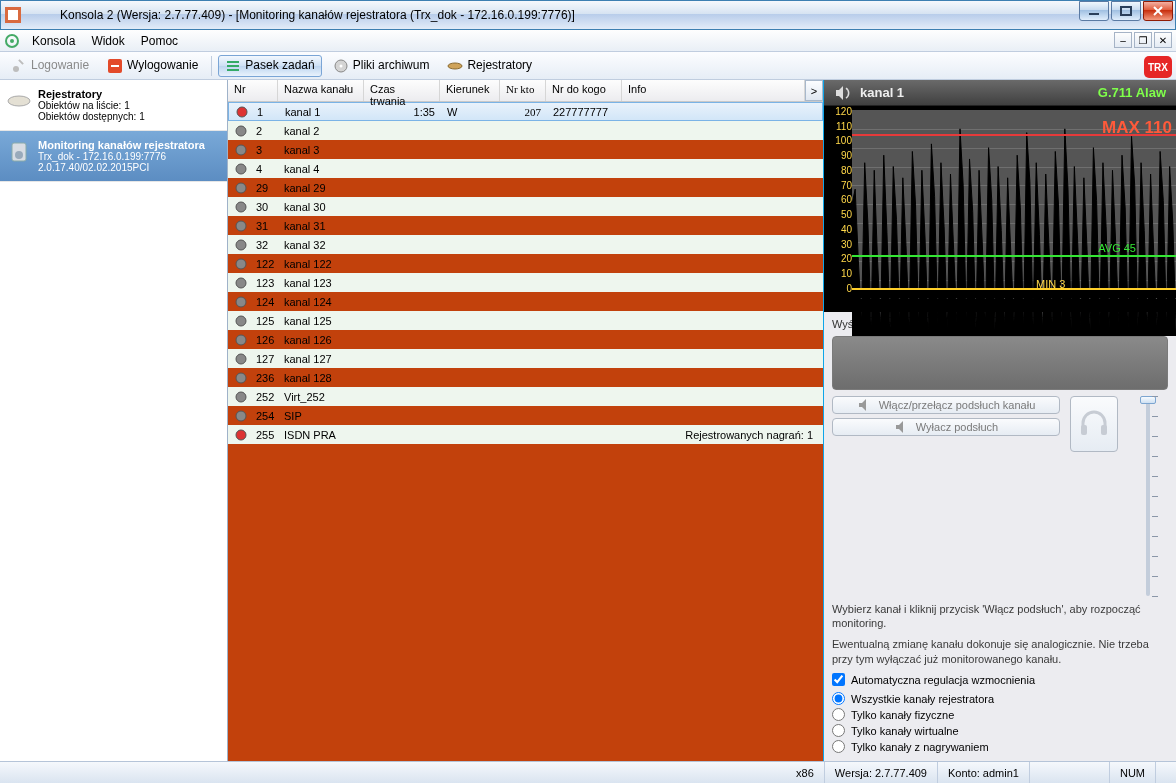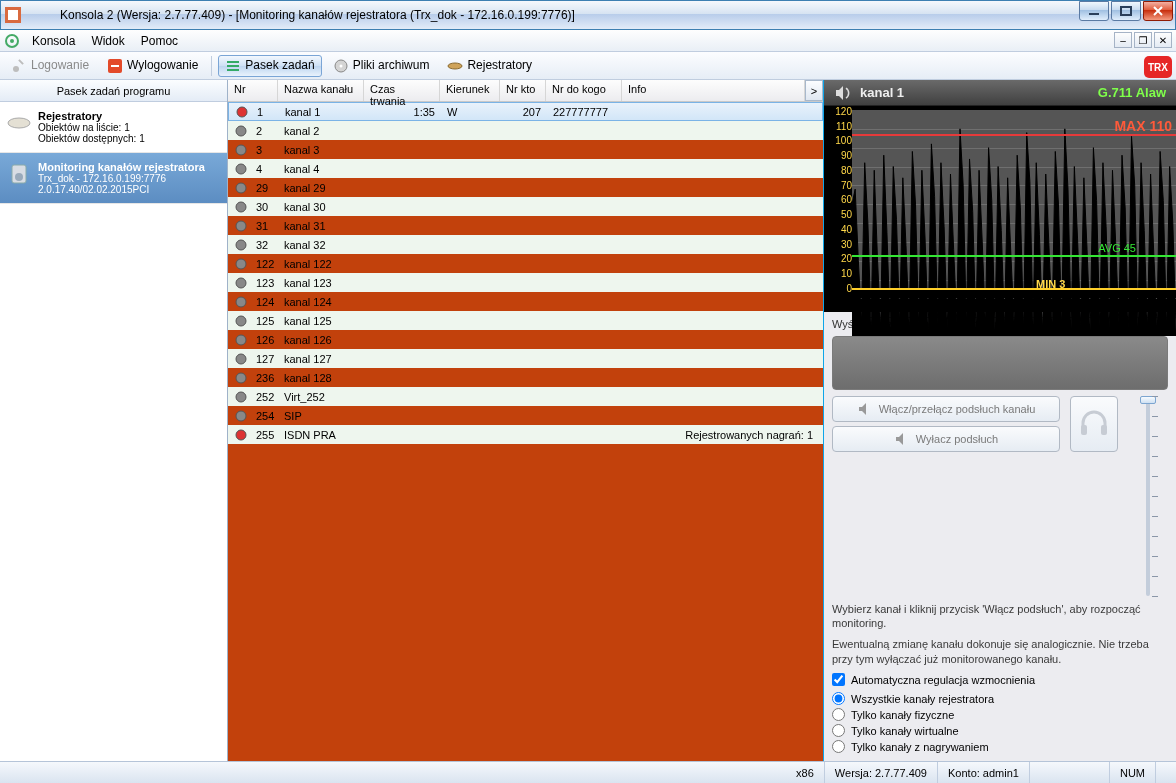--- a/index.html
+++ b/index.html
@@ -58,48 +58,48 @@
 .chart { height:278px; background:#000; margin:0 -8px; position:relative; color:#fff; font-size:11px;}
 .chart-top { position:absolute; left:0;right:0; top:0; height:26px; background:linear-gradient(#6a6a6a,#404040); border-bottom:1px solid #222; display:flex;align-items:center; padding:0 10px; gap:8px;}
 .chart-top .chicon{width:18px;height:18px;}
 .chart-top .chtitle{font-weight:bold;font-size:13px;color:#eee;}
 .chart-top .chcodec{margin-left:auto;color:#7fff4a;font-weight:bold;font-size:13px;}
 .chart-canvas{position:absolute; left:28px; right:0; top:30px; bottom:22px; background:#555;}
 .chart .ticks{position:absolute;left:4px;top:26px;bottom:18px;width:24px;display:flex;flex-direction:column;justify-content:space-between;color:#ffd84a;font-size:10px;text-align:right;}
 .chart .minbar{position:absolute;left:28px;right:0;bottom:22px;height:2px;background:#ffcf2a;}
 .chart .maxbar{position:absolute;left:28px;right:0;top:54px;height:2px;background:#e63a3a;}
 .chart .avgbar{position:absolute;left:28px;right:0;top:175px;height:2px;background:#34e634;}
-.chart .maxlabel{position:absolute;right:4px;top:38px;color:#ff5a3a;font-weight:bold;font-size:14px;}
+.chart .maxlabel{position:absolute;right:4px;top:38px;color:#ff5a3a;font-weight:bold;font-size:17px;}
 .chart .avglabel{position:absolute;right:40px;top:162px;color:#34e634;font-size:11px;}
-.chart .minlabel{position:absolute;left:200px;bottom:22px;color:#ffd84a;font-size:11px;font-weight:bold;padding-left:12px;}
+.chart .minlabel{position:absolute;left:200px;bottom:22px;color:#ffd84a;font-size:11px;font-weight:normal;padding-left:12px;}
 .gridrow{position:absolute;left:0;right:0;height:1px;background:#6f6f6f;}
 .wave{position:absolute;left:0;right:0;bottom:0;top:0;}
 
 .sect-label{font-size:11px;color:#333;}
 .displaybox{height:64px;background:linear-gradient(#8a8a8a,#6d6d6d);border:1px solid #7a7a7a;border-radius:4px;}
 .ctrlrow{display:flex;gap:10px;}
 .ctrlbtns{flex:1;display:flex;flex-direction:column;gap:4px;}
-.pbtn{height:26px;border:1px solid #b1b9c4;border-radius:4px;background:linear-gradient(#fafbfd,#e6ecf3);display:flex;align-items:center;justify-content:center;gap:6px;font-size:11px;color:#7a7a7a;}
+.pbtn{height:18px;border:1px solid #b1b9c4;border-radius:4px;background:linear-gradient(#fafbfd,#e6ecf3);display:flex;align-items:center;justify-content:center;gap:6px;font-size:11px;color:#7a7a7a;}
 .hpbox{width:48px;height:56px;border:1px solid #b1b9c4;border-radius:4px;background:linear-gradient(#fafbfd,#e6ecf3);display:flex;align-items:center;justify-content:center;}
 .slider{width:40px;display:flex;flex-direction:column;align-items:center;}
 .slider .track{width:4px;height:200px;background:#c3cddb;position:relative;border-radius:2px;}
 .slider .tick{position:absolute;right:-8px;width:6px;height:1px;background:#8a96a8;}
 .slider .thumb{position:absolute;left:-6px;width:16px;height:8px;background:linear-gradient(#f7fbff,#cfe0f2);border:1px solid #7ca5d0;border-radius:2px;}
 
 .helptext{font-size:11px;color:#3a3a3a;line-height:1.35;}
 .chkrow{display:flex;align-items:center;gap:6px;font-size:11px;}
 .radiogrp{display:flex;flex-direction:column;gap:3px;font-size:11px;}
 
 
 .statusbar{height:22px;background:linear-gradient(#f5f8fc,#dae4f0);border-top:1px solid #b5c4d8;display:flex;align-items:center;font-size:11px;}
 .statusbar .scell{padding:0 10px;border-right:1px solid #c0cddf;height:100%;display:flex;align-items:center;}
 .statusbar .spacer{flex:1;}
 
 
-.c-nr{width:50px;} .c-name{width:86px;} .c-dur{width:76px;text-align:right;} .c-dir{width:60px;} .c-who{width:46px;text-align:right;} .c-to{width:76px;} .c-info{flex:1;}
+.c-nr{width:50px;} .c-name{width:86px;} .c-dur{width:76px;text-align:right;} .c-dir{width:60px;} .c-who{width:46px;text-align:right;font-family:Liberation Serif, serif;} .c-to{width:76px;} .c-info{flex:1;}
 .rowiconw{width:22px;display:flex;align-items:center;justify-content:center;}
 </style>
 </head>
 <body>
 
 <div class="titlebar">
   <svg class="appicon" viewBox="0 0 16 16">
       <rect width="16" height="16" fill="#d96a3f"></rect>
       <rect x="3" y="3" width="10" height="10" fill="#fff"></rect>
     </svg>
@@ -174,21 +174,20 @@
         <ellipse cx="8" cy="8" rx="7" ry="3" fill="#cfa35a" stroke="#8a6a30"></ellipse>
       </svg>
     <span>Rejestratory</span>
   </div>
   <div class="logo-right">TRX</div>
 </div>
 
 <div class="mainarea">
 
   <div class="sidebar">
-    <div class="sidebar-title">Pasek zadań programu</div>
     <div id="sidebar-items">
         <div class="sidebar-item">
           <svg class="sicon" viewBox="0 0 26 26">
             <ellipse cx="13" cy="13" rx="11" ry="5" fill="#e4e0d4" stroke="#aaa"></ellipse>
           </svg>
   <div>
             <div class="stitle">Rejestratory</div>
             <div class="ssub">Obiektów na liście: 1</div>
             <div class="ssub">Obiektów dostępnych: 1</div>
           </div>

